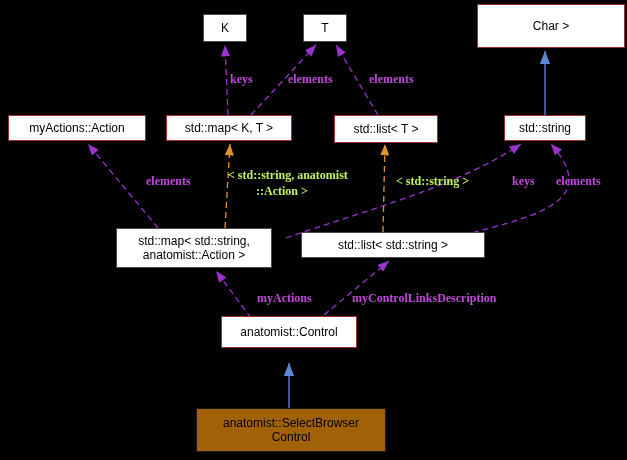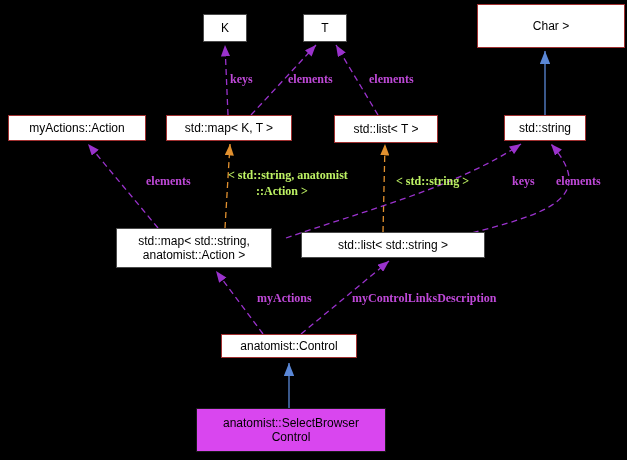--- a/index.html
+++ b/index.html
@@ -12,21 +12,21 @@
   .e{fill:none;stroke-width:1.3px}
   .usage{stroke:#9a32cc;stroke-dasharray:6 4}
   .tmpl{stroke:#e2912f;stroke-dasharray:6 4}
   .inherit{stroke:#5a87d6}
   .node{
     position:absolute;z-index:2;background:#fff;border:1px solid #a03030;
     display:flex;flex-direction:column;align-items:center;justify-content:center;
     font-size:12px;line-height:14px;color:#000;text-align:center;box-sizing:border-box;
   }
   .node.dark{border-color:#4a4a4a}
-  .node.current{background:#d946ef;border-color:#1a1a1a}
+  .node.current{background:#a16207;border-color:#1a1a1a}
   .edge-label{
     position:absolute;z-index:3;font-size:12px;font-weight:bold;white-space:nowrap;font-family:Liberation Serif, serif;
   }
   .edge-label.purple{color:#bf49d8}
   .edge-label.orange{color:#bef264}
 </style>
 </head>
 <body>
 
 <svg class="edges" width="627" height="460" viewBox="0 0 627 460">
@@ -86,21 +86,21 @@
 
 <div class="node dark" style="left:116px;top:228px;width:156px;height:40px">
   <span>std::map&lt; std::string,</span>
   <span>anatomist::Action &gt;</span>
 </div>
 
 <div class="node dark" style="left:301px;top:232px;width:184px;height:26px">
   <span>std::list&lt; std::string &gt;</span>
 </div>
 
-<div class="node" style="left:221px;top:334px;width:136px;height:24px">
+<div class="node" style="left:221px;top:316px;width:136px;height:32px">
   <span>anatomist::Control</span>
 </div>
 
 <div class="node current" style="left:196px;top:408px;width:190px;height:44px">
   <span>anatomist::SelectBrowser</span>
   <span>Control</span>
 </div>
 
 <div class="edge-label purple" style="left:230px;top:72px">keys</div>
 <div class="edge-label purple" style="left:288px;top:72px">elements</div>

